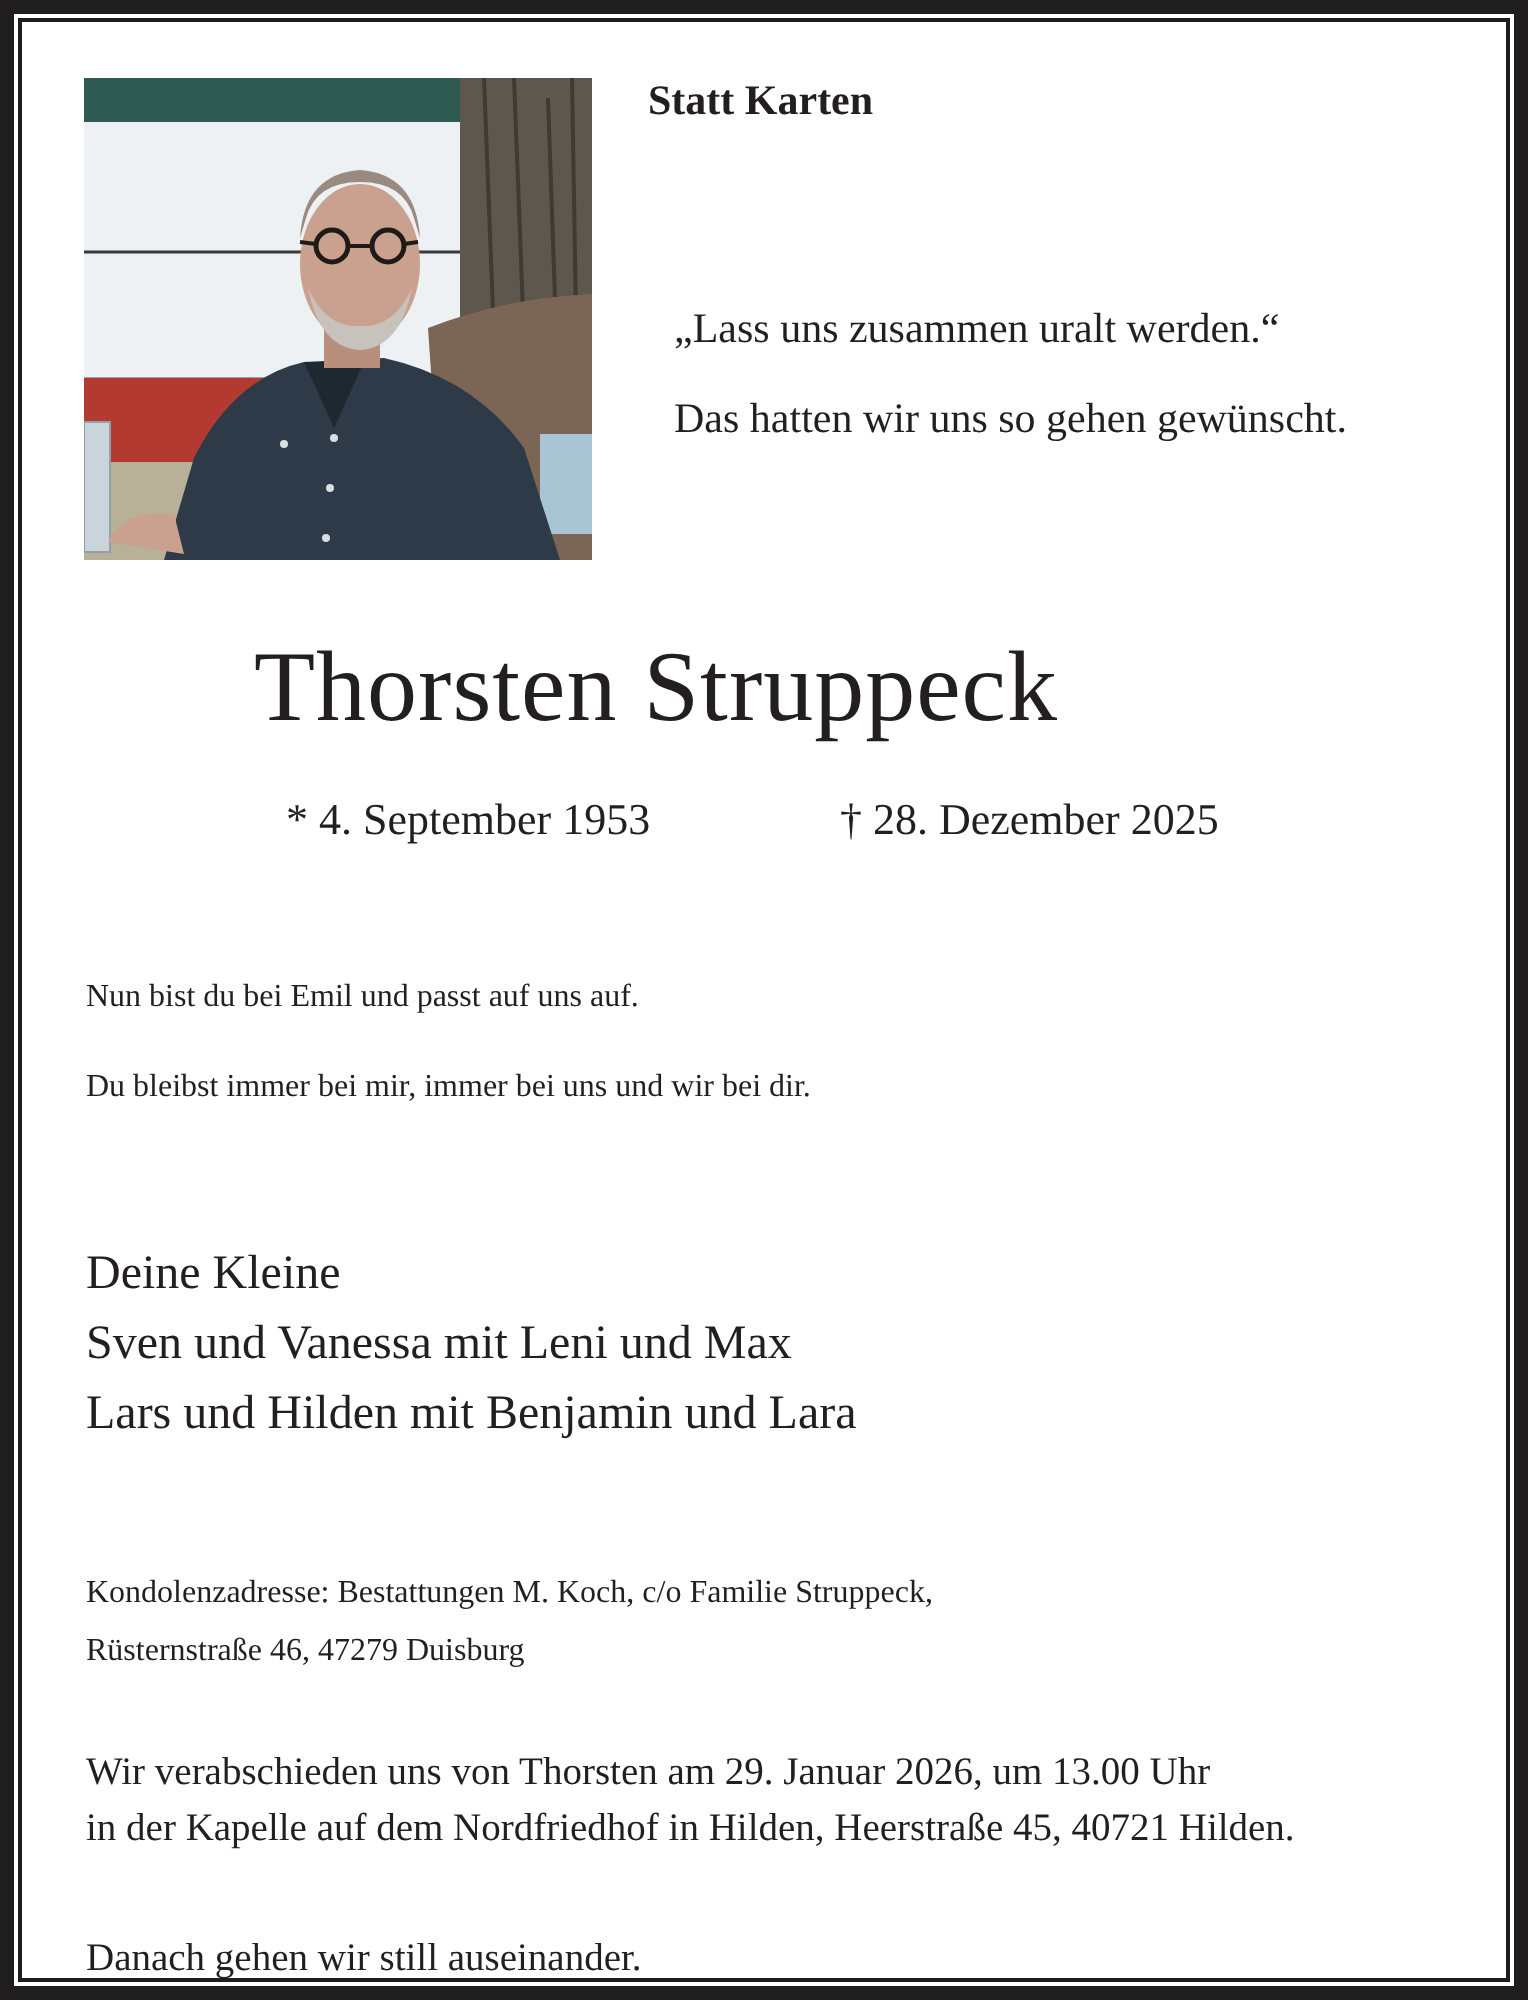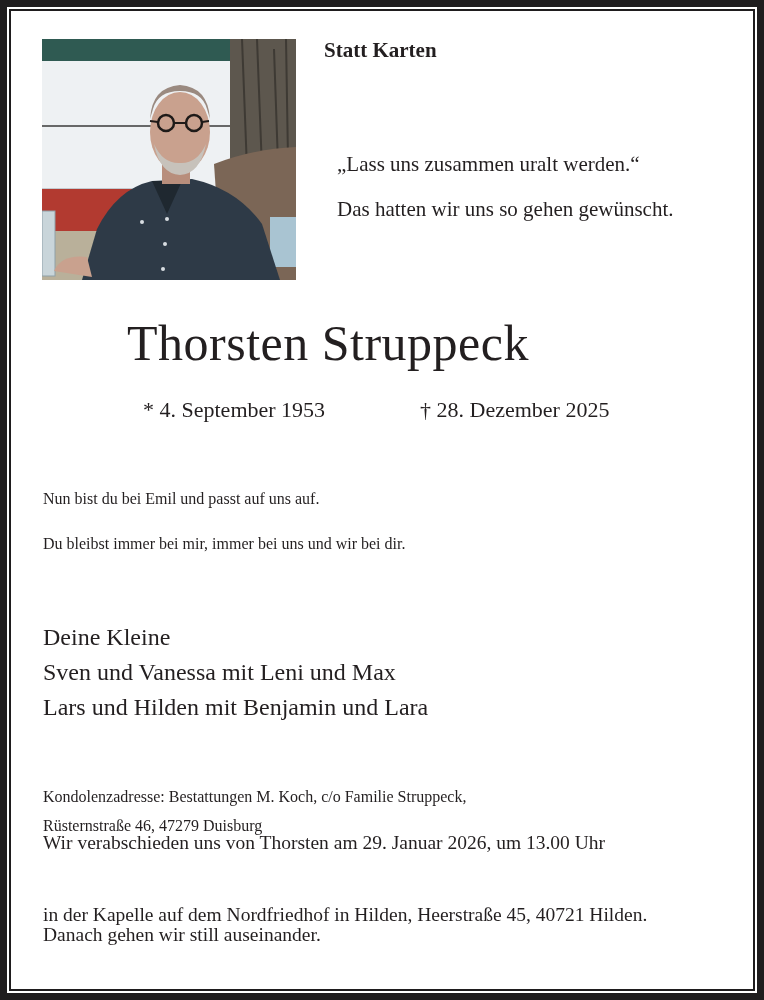--- a/index.html
+++ b/index.html
@@ -88,15 +88,15 @@
 <div class="abs serif p" style="top:490px">Nun bist du bei Emil und passt auf uns auf.</div>
 <div class="abs serif p" style="top:535px">Du bleibst immer bei mir, immer bei uns und wir bei dir.</div>
 
 <div class="abs serif fam" style="top:624px">Deine Kleine</div>
 <div class="abs serif fam" style="top:659px">Sven und Vanessa mit Leni und Max</div>
 <div class="abs serif fam" style="top:694px">Lars und Hilden mit Benjamin und Lara</div>
 
 <div class="abs serif p" style="top:788px">Kondolenzadresse: Bestattungen M. Koch, c/o Familie Struppeck,</div>
 <div class="abs serif p" style="top:817px">Rüsternstraße 46, 47279 Duisburg</div>
 
-<div class="abs serif small" style="top:832px">Wir verabschieden uns von Thorsten am 29. Januar 2026, um 13.00 Uhr</div>
+<div class="abs serif small" style="top:876px">Wir verabschieden uns von Thorsten am 29. Januar 2026, um 13.00 Uhr</div>
 <div class="abs serif small" style="top:904px">in der Kapelle auf dem Nordfriedhof in Hilden, Heerstraße 45, 40721 Hilden.</div>
-<div class="abs serif small" style="top:924px">Danach gehen wir still auseinander.</div>
+<div class="abs serif small" style="top:969px">Danach gehen wir still auseinander.</div>
 
 </body></html>

